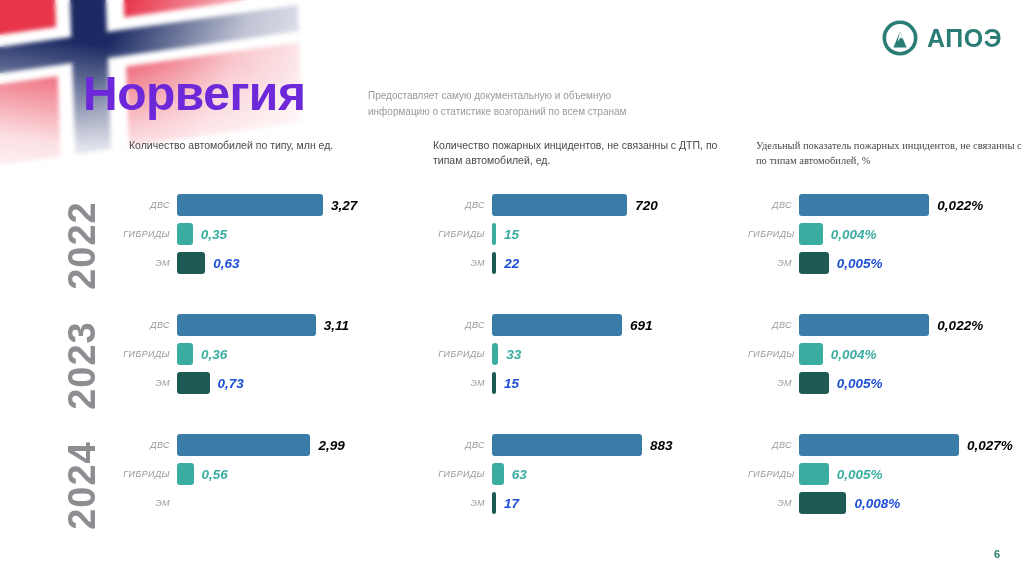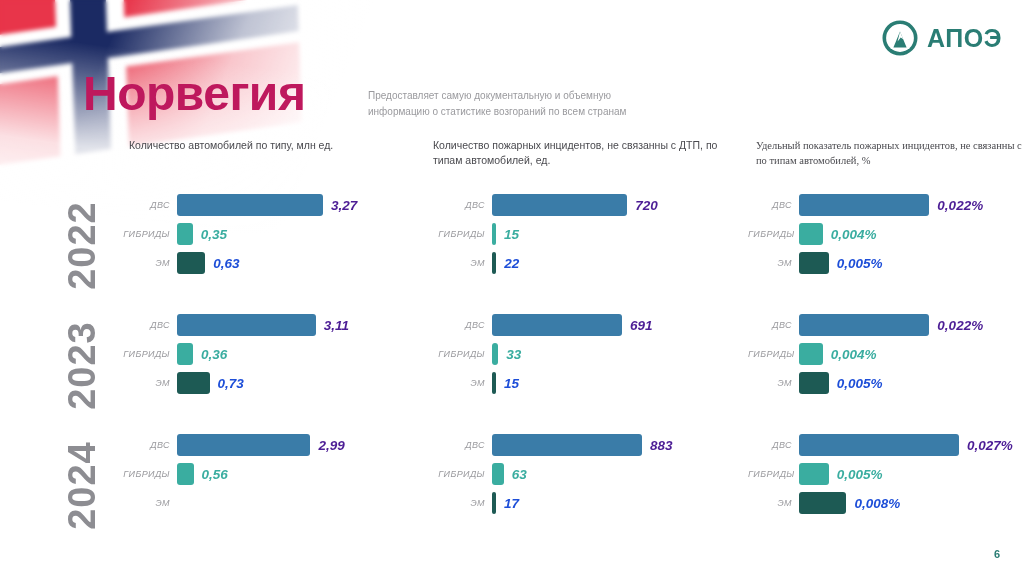--- a/index.html
+++ b/index.html
@@ -49,21 +49,21 @@
   }
   .logo-mark{ width:40px; height:40px; }
   .logo-text{
     font-size:25px; font-weight:700; letter-spacing:.5px;
     color:#2a7d74;
   }
 
   
   .title{
     position:absolute; left:83px; top:70px;
-    font-size:48px; font-weight:700; color:#be185d;
+    font-size:48px; font-weight:700; color:#6d28d9;
     letter-spacing:-.5px; line-height:1;
   }
   .subtitle{
     position:absolute; left:368px; top:88px;
     width:300px;
     font-size:10px; line-height:1.55; color:#9a9a9e;
   }
 
   
   .grid{
@@ -110,21 +110,21 @@
   .p3 .bar-label{ width:51px; }
 
   .bar-area{ flex:1 1 auto; display:flex; align-items:center; min-width:0; }
   .bar{
     height:22px; border-radius:3px; flex:0 0 auto;
   }
   .bar-value{
     font-size:13.5px; font-weight:700;
     padding-left:8px; white-space:nowrap;
   }
-  .v-ice{ color:#4c1d95; }
+  .v-ice{ color:#000000; }
   .v-hyb{ color:#3aada0; }
   .v-ev{  color:#1d4ed8; }
 
   
   .pageno{
     position:absolute; right:24px; bottom:16px;
     font-size:11px; font-weight:700; color:#2a7d74;
   }
 </style>
 </head>

